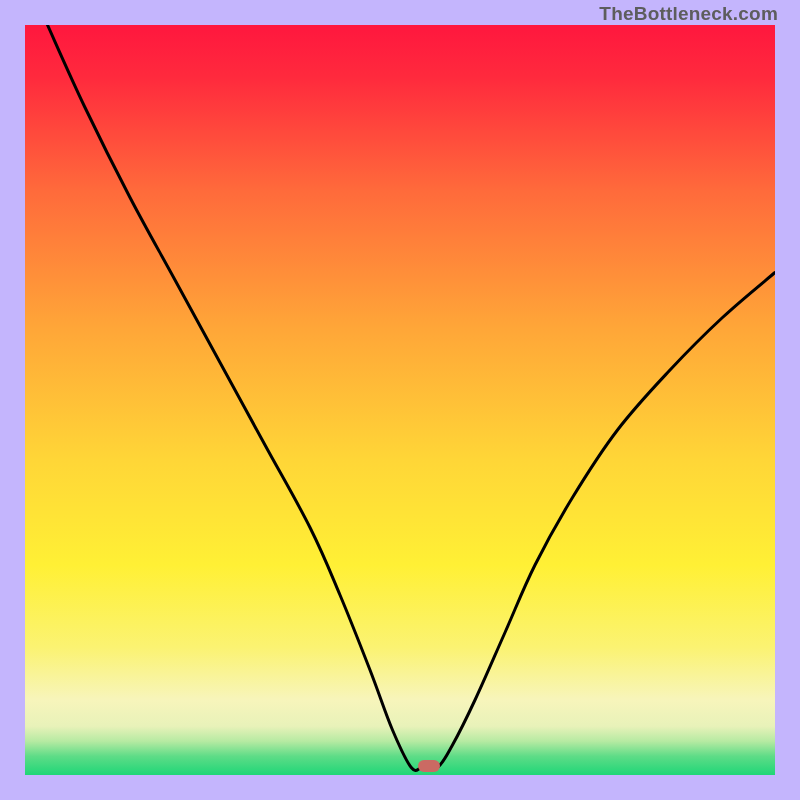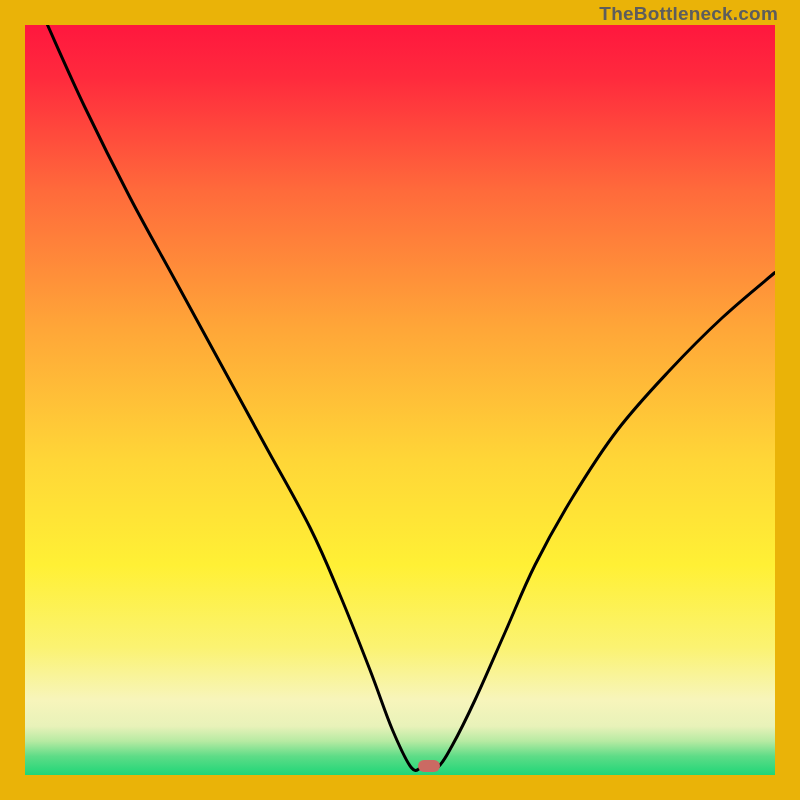--- a/index.html
+++ b/index.html
@@ -10,21 +10,21 @@
     background: #000;
     position: relative;
     font-family: Arial, Helvetica, sans-serif;
   }
   .frame {
     position: absolute;
     top: 0;
     left: 0;
     width: 800px;
     height: 800px;
-    background: #eab308;
+    background: #c4b5fd;
   }
   .plot-area {
     position: absolute;
     top: 25px;
     left: 25px;
     width: 750px;
     height: 750px;
     overflow: hidden;
   }
   .watermark {

